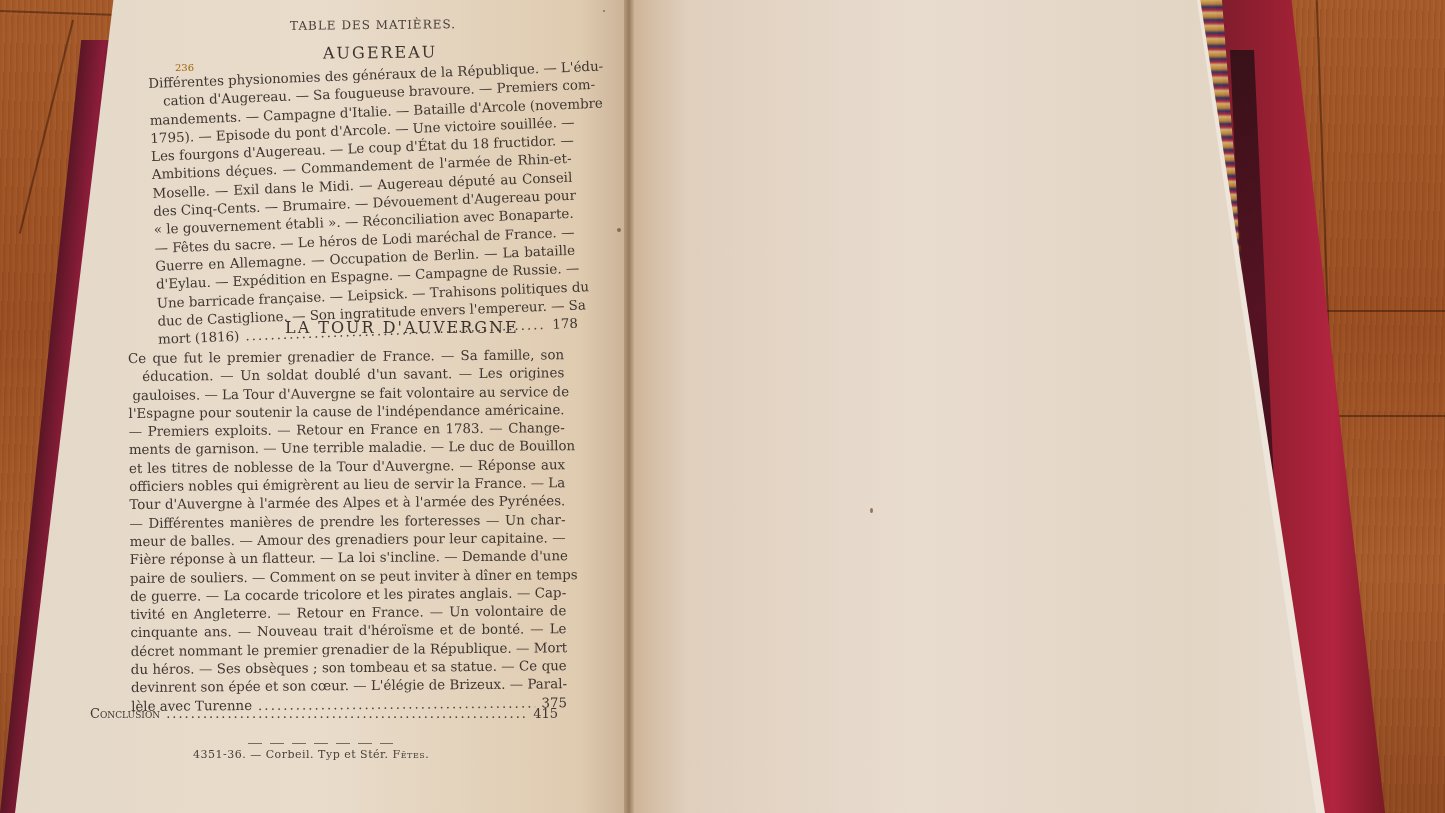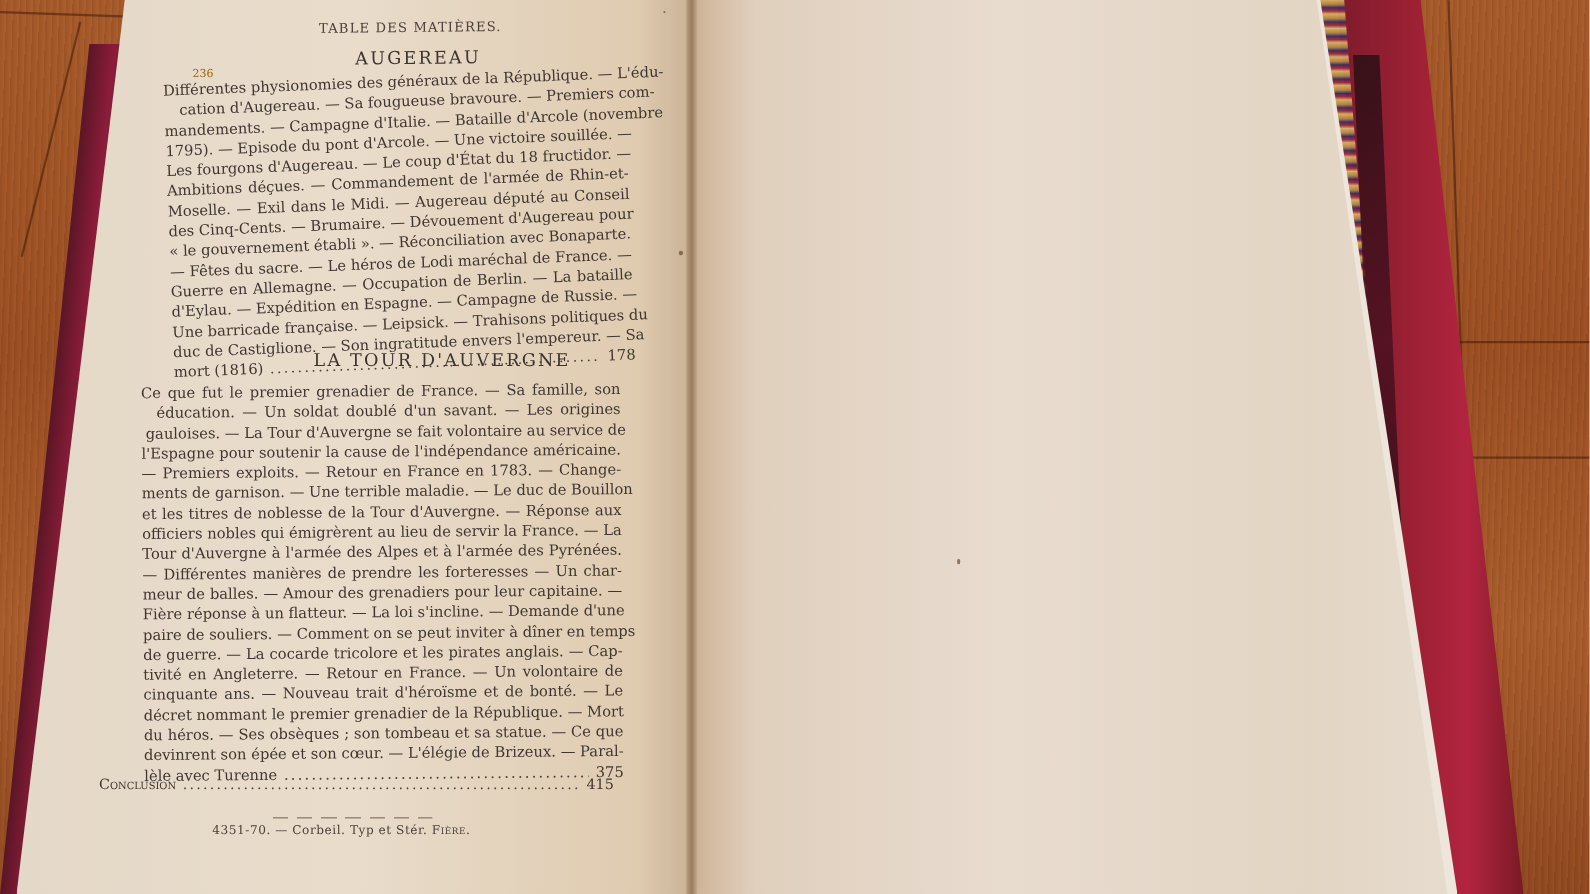--- a/index.html
+++ b/index.html
@@ -174,15 +174,15 @@
 </div>
 
 <div class="conclusion entry-line">
   <span class="txt">Conclusion</span>
   <span class="dots">............................................................................................</span>
   <span class="pg">415</span>
 </div>
 
 <div class="printer-rule"></div>
 <div class="printer">
-  <span>4351-70. — Corbeil. Typ et Stér.</span>
-  <span class="sc">Fière.</span>
+  <span>4351-36. — Corbeil. Typ et Stér.</span>
+  <span class="sc">Fêtes.</span>
 </div>
 
 </body></html>

